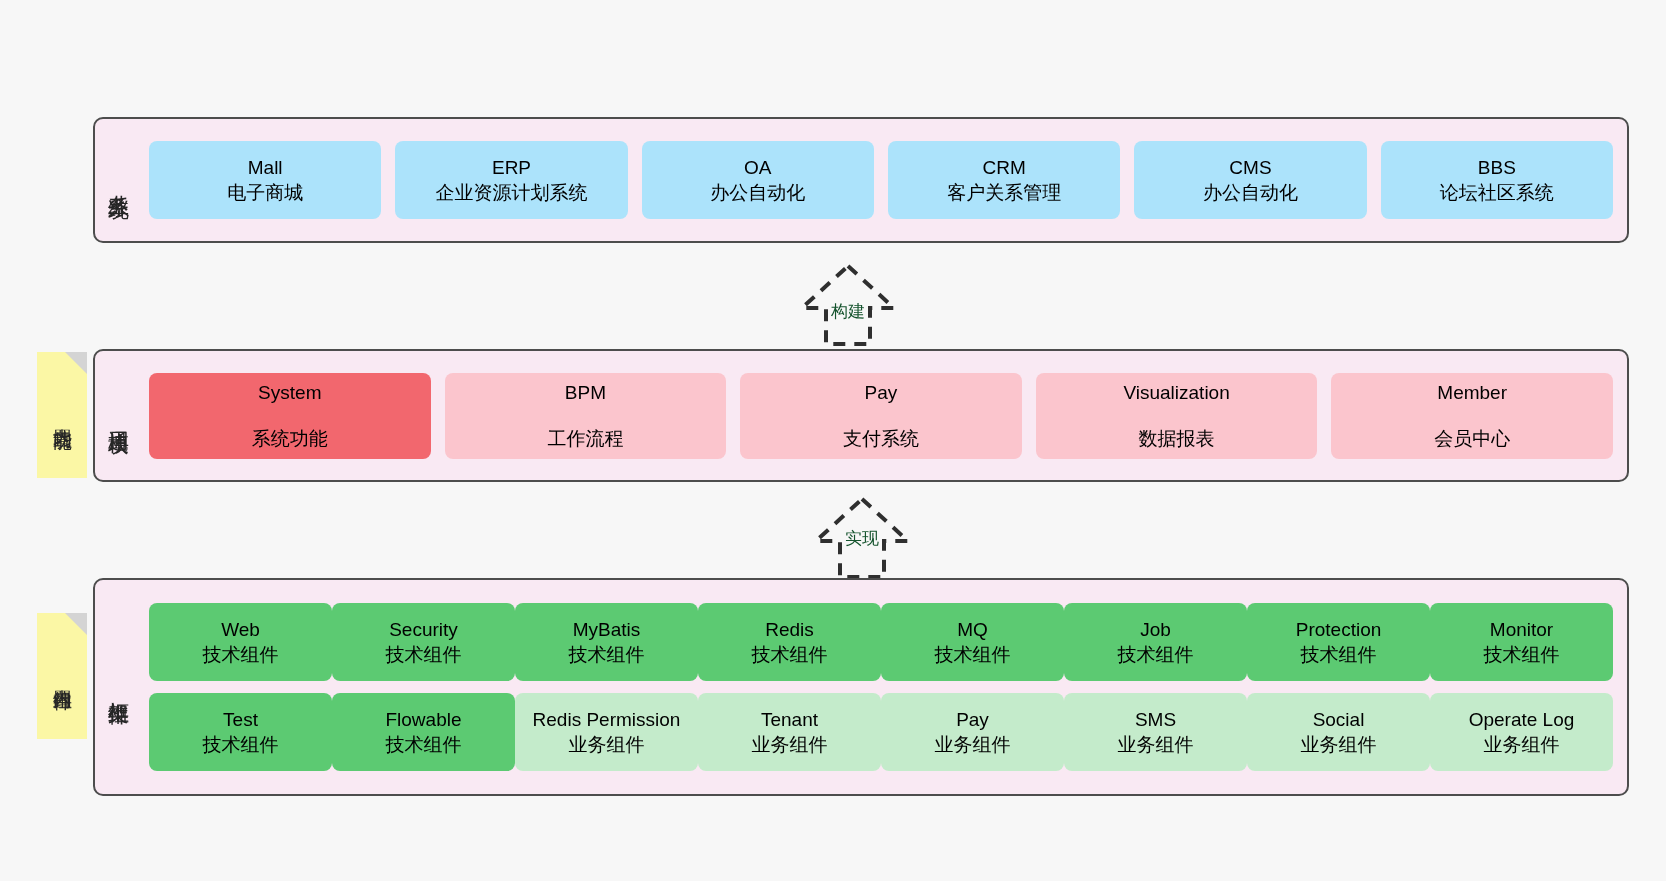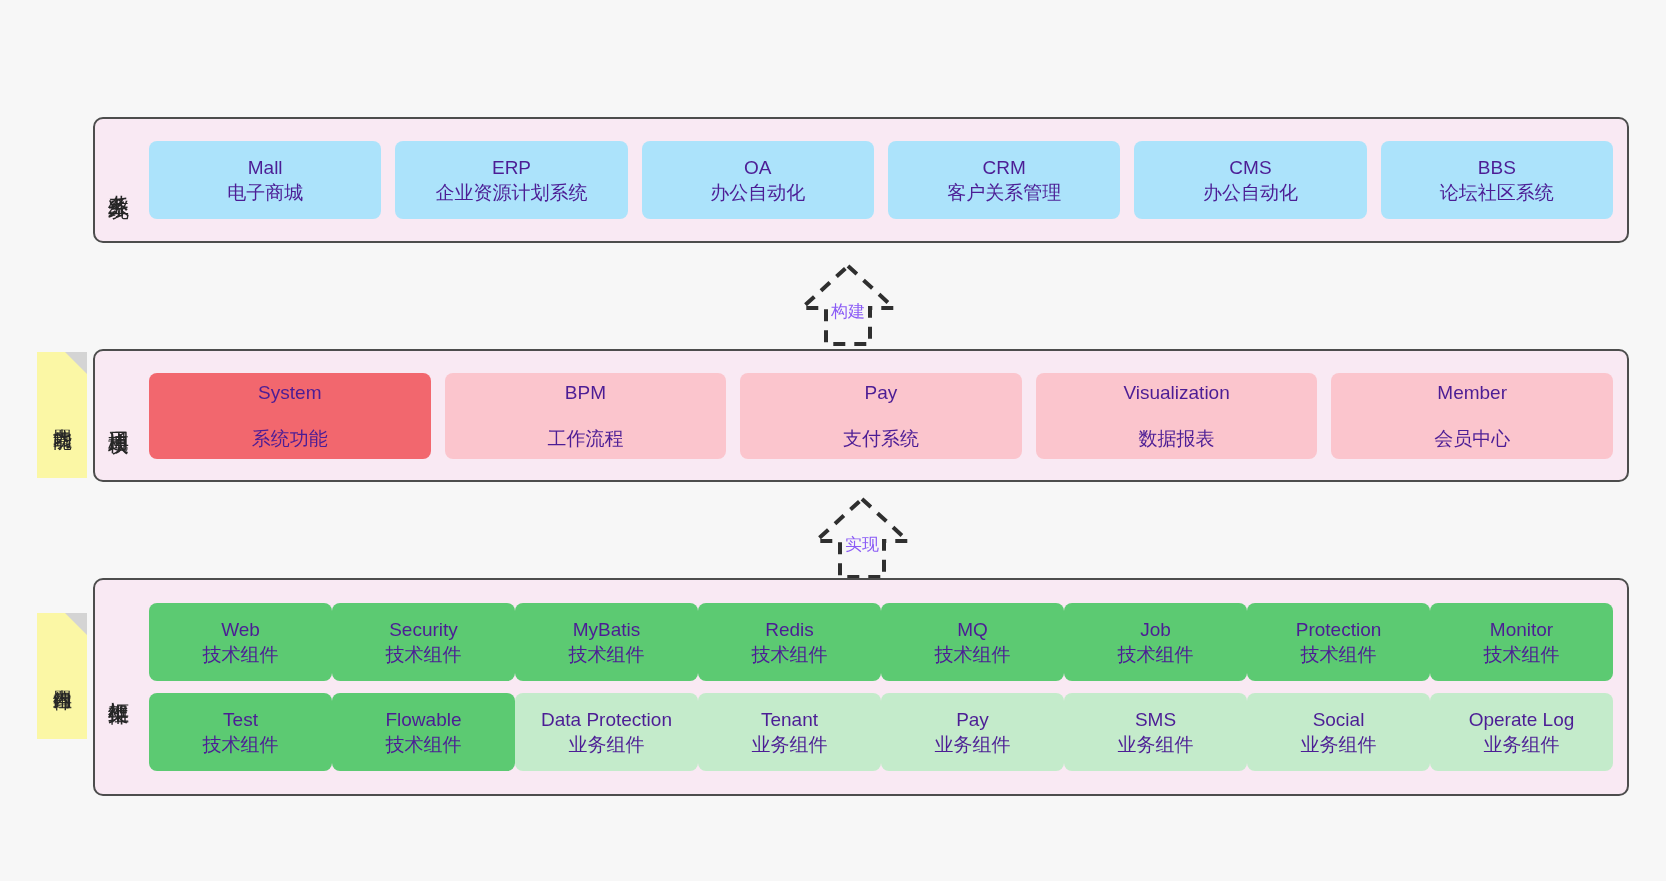--- a/index.html
+++ b/index.html
@@ -69,21 +69,21 @@
   .card {
     flex: 1 1 0;
     border-radius: 8px;
     display: flex;
     flex-direction: column;
     align-items: center;
     justify-content: center;
     text-align: center;
     font-size: 19px;
     line-height: 1.34;
-    color: #4c1d95;
+    color: #000000;
     box-sizing: border-box;
     padding: 4px 6px;
     user-select: none;
   }
   .card .en { display: block; }
   .card .cn { display: block; }
 
   .layer-sys .card { height: 78px; background: #ace3fb; }
   .layer-mod .card { height: 86px; background: #fbc5cd; gap: 20px; }
   .layer-mod .card.strong { background: #f2676e; }
@@ -122,21 +122,21 @@
   .arrow {
     position: absolute;
   }
   .arrow svg { display: block; }
   .arrow-label {
     position: absolute;
     left: 0;
     right: 0;
     text-align: center;
     font-size: 17px;
-    color: #8b5cf6;
+    color: #14532d;
     user-select: none;
     pointer-events: none;
   }
 </style>
 </head>
 <body>
 
 <div class="canvas">
 
   <div class="layer layer-sys" style="left:93px; top:117px; width:1536px; height:126px;">
@@ -207,21 +207,21 @@
         <span class="cn">会员中心</span>
       </div>
 
     </div>
   </div>
 
   <div class="arrow" style="left:812px; top:495px; width:100px; height:86px;">
     <svg width="100" height="86" viewBox="0 0 100 86" fill="none">
       <path d="M50 4 L96 46 L72 46 L72 82 L28 82 L28 46 L4 46 Z" stroke="#2f2f2f" stroke-width="4" stroke-dasharray="12 9" stroke-linejoin="miter" fill="none"></path>
     </svg>
-    <div class="arrow-label" style="top:38px;">实现</div>
+    <div class="arrow-label" style="top:32px;">实现</div>
   </div>
 
   <div class="note" style="left:37px; top:613px; width:50px; height:126px;">
     <span>内置组件</span>
   </div>
 
   <div class="layer layer-fw" style="left:93px; top:578px; width:1536px; height:218px;">
     <div class="layer-title">框架组件</div>
     <div class="layer-body two-rows">
 
@@ -263,21 +263,21 @@
       <div class="row">
         <div class="card strong">
           <span class="en">Test</span>
           <span class="cn">技术组件</span>
         </div>
         <div class="card strong">
           <span class="en">Flowable</span>
           <span class="cn">技术组件</span>
         </div>
         <div class="card">
-          <span class="en">Data Protection</span>
+          <span class="en">Redis Permission</span>
           <span class="cn">业务组件</span>
         </div>
         <div class="card">
           <span class="en">Tenant</span>
           <span class="cn">业务组件</span>
         </div>
         <div class="card">
           <span class="en">Pay</span>
           <span class="cn">业务组件</span>
         </div>

